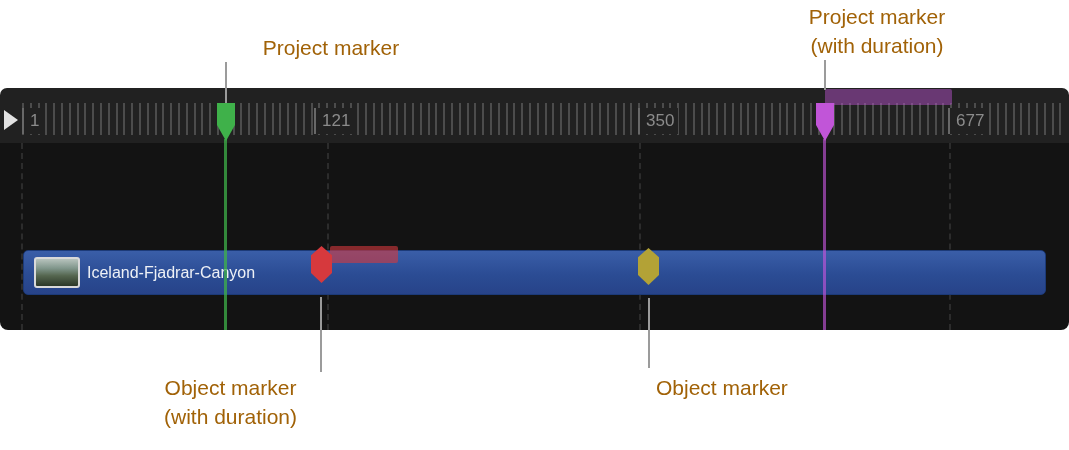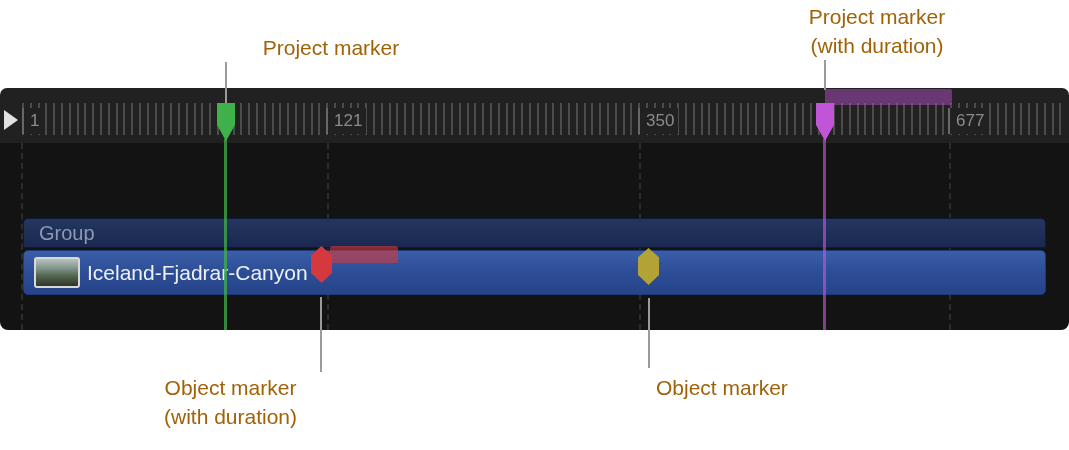--- a/index.html
+++ b/index.html
@@ -32,53 +32,50 @@
                background:linear-gradient(180deg,#24365f 0%, #1a2850 100%);
                border:1px solid #0f1a38; border-radius:5px 5px 2px 2px;
                color:#8c98b4; font-size:20px; line-height:28px; padding-left:15px; }
   .clip-bar { position:absolute; left:23px; top:250px; width:1023px; height:45px;
               background:linear-gradient(180deg,#3a5ea8 0%, #2b4c94 55%, #274389 100%);
               border:1px solid #1c3a78; border-radius:5px; }
   .thumb { position:absolute; left:10px; top:6px; width:46px; height:31px;
            border:2px solid #d9d9d9; border-radius:3px;
            background:linear-gradient(180deg,#b7c3bd 0%,#7f958a 35%,#55664f 62%,#2c3828 100%); }
   .clip-label { position:absolute; left:63px; top:0; height:43px; line-height:43px;
-                color:#eef1f6; font-size:21px; white-space:nowrap; }
+                color:#eef1f6; font-size:16px; white-space:nowrap; }
 
   
   .proj-marker { position:absolute; top:103px; width:18px; height:38px;
                  clip-path:polygon(0 0,100% 0,100% 58%,50% 100%,0 58%); }
   .obj-marker  { position:absolute; width:21px; height:37px;
                  clip-path:polygon(50% 0,100% 25%,100% 73%,50% 100%,0 73%,0 25%); }
   .duration    { position:absolute; border-radius:2px; }
   .marker-line { position:absolute; top:139px; width:3px; height:191px; }
 </style>
 </head>
 <body>
 
 <div class="stage">
 
   <div class="ruler">
     <div class="ticks"></div>
     <div class="in-pointer"></div>
     <span class="rlabel" style="left:22px">1</span>
-    <span class="rlabel" style="left:326px">121</span>
+    <span class="rlabel" style="left:314px">121</span>
     <span class="rlabel" style="left:638px">350</span>
     <span class="rlabel" style="left:948px">677</span>
   </div>
 
   <div class="content"></div>
   <div class="gridline" style="left:21px"></div>
   <div class="gridline" style="left:327px"></div>
   <div class="gridline" style="left:639px"></div>
   <div class="gridline" style="left:949px"></div>
 
-  <div class="group-bar">
-    <span>Group</span>
-  </div>
 
   <div class="clip-bar">
     <div class="thumb"></div>
     <div class="clip-label">Iceland-Fjadrar-Canyon</div>
   </div>
 
   <div class="duration" style="left: 330px; top: 246px; width: 68px; height: 17px; background-color: rgba(214, 57, 61, 0.6);"></div>
   <div class="obj-marker" style="left: 311px; top: 246px; background-color: rgb(214, 57, 61);"></div>
   <div class="obj-marker" style="left: 638px; top: 248px; background-color: rgb(179, 162, 54);"></div>
 

